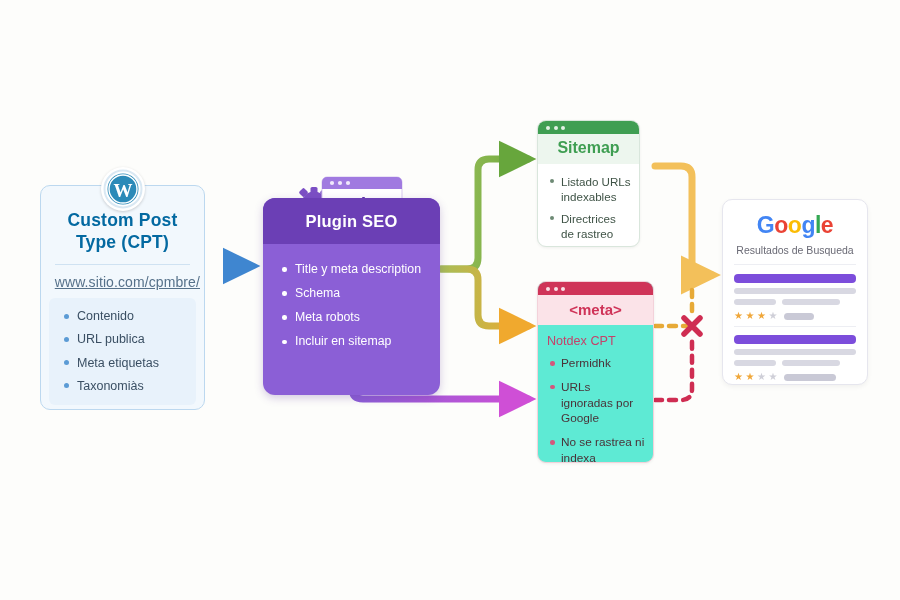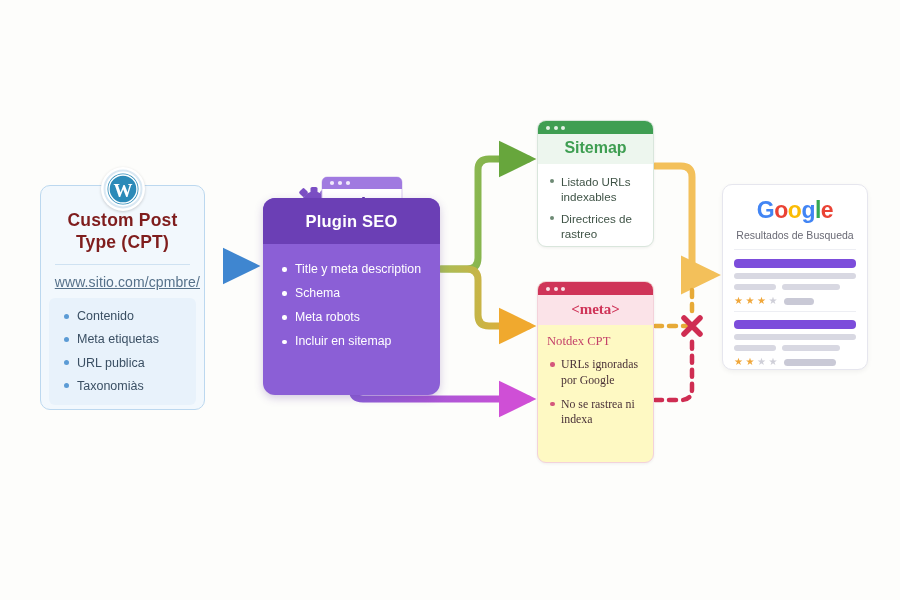--- a/index.html
+++ b/index.html
@@ -50,21 +50,21 @@
     border-radius: 50%;
     background: #ffffff;
     box-shadow: 0 1px 3px rgba(0,0,0,.18);
     display: flex;
     align-items: center;
     justify-content: center;
   }
   .cpt-title {
     text-align: center;
     font-size: 17.5px;
-    color: #7f1d1d;
+    color: #0369a1;
     font-weight: 700;
     line-height: 1.25;
     padding: 24px 8px 0 8px;
     letter-spacing: .2px;
   }
   .cpt-divider {
     margin: 10px 14px 0 14px;
     height: 1px;
     background: #cfe2f2;
   }
@@ -154,21 +154,21 @@
     top: 174px;
     width: 115px;
     height: 52px;
   }
 
   
   .sitemap-card {
     position: absolute;
     left: 537px;
     top: 120px;
-    width: 117px;
+    width: 103px;
     height: 127px;
     background: #ffffff;
     border: 1px solid #d9e6dc;
     border-radius: 9px;
     overflow: hidden;
     box-sizing: border-box;
     box-shadow: 0 1px 3px rgba(0,0,0,.06);
   }
   .sitemap-bar {
     height: 13px;
@@ -209,27 +209,26 @@
     background: #6d8a74;
   }
 
   
   .meta-card {
     position: absolute;
     left: 537px;
     top: 281px;
     width: 117px;
     height: 182px;
-    background: #fef9c3;
+    background: #5eead4;
     border: 1px solid #f3d2da;
     border-radius: 9px;
     overflow: hidden;
     box-sizing: border-box;
     box-shadow: 0 1px 3px rgba(0,0,0,.06);
-    font-family: Liberation Serif, serif;
   }
   .meta-bar {
     height: 13px;
     background: #cf3458;
     display: flex;
     align-items: center;
     padding-left: 8px;
     gap: 3.5px;
   }
   .meta-title {
@@ -271,21 +270,21 @@
     width: 4px;
     height: 4px;
     border-radius: 50%;
     background: rgba(255,255,255,.85);
   }
 
   
   .google-card {
     position: absolute;
     left: 722px;
-    top: 184px;
+    top: 199px;
     width: 146px;
     height: 186px;
     background: #ffffff;
     border: 1px solid #e6e6ee;
     border-radius: 10px;
     box-sizing: border-box;
     box-shadow: 0 2px 5px rgba(0,0,0,.05);
     padding: 12px 11px 0 11px;
   }
   .google-logo {
@@ -410,22 +409,22 @@
 
   <div class="cpt-card">
     <div class="cpt-title">
       <div>Custom Post</div>
       <div>Type (CPT)</div>
     </div>
     <div class="cpt-divider"></div>
     <div class="cpt-url">www.sitio.com/cpmbre/</div>
     <ul class="cpt-list">
       <li>Contenido</li>
+      <li>URL publica</li>
       <li>Meta etiquetas</li>
-      <li>URL publica</li>
       <li>Taxonomiàs</li>
     </ul>
   </div>
 
   <div class="wp-logo">
     <svg width="40" height="40" viewBox="0 0 40 40" aria-hidden="true">
       <circle cx="20" cy="20" r="18.5" fill="none" stroke="#d9e8f3" stroke-width="2"></circle>
       <circle cx="20" cy="20" r="15.5" fill="#2b8ab8"></circle>
       <circle cx="20" cy="20" r="14" fill="none" stroke="#ffffff" stroke-width="1.4"></circle>
       <text x="20" y="27.5" text-anchor="middle" font-family="Liberation Serif, serif" font-size="19" font-weight="700" fill="#ffffff">W</text>
@@ -482,20 +481,21 @@
 
   <div class="meta-card">
     <div class="meta-bar">
       <div class="dot"></div>
       <div class="dot"></div>
       <div class="dot"></div>
     </div>
     <div class="meta-title">&lt;meta&gt;</div>
     <div class="meta-sub">Notdex CPT</div>
     <ul class="meta-list">
+      <li>Permidhk</li>
       <li>URLs ignoradas por Google</li>
       <li>No se rastrea ni indexa</li>
     </ul>
   </div>
 
   <div class="google-card">
     <div class="google-logo">
       <span class="g-b">G</span><span class="g-r">o</span><span class="g-y">o</span><span class="g-b">g</span><span class="g-g">l</span><span class="g-r">e</span>
     </div>
     <div class="google-sub">Resultados de Busqueda</div>

